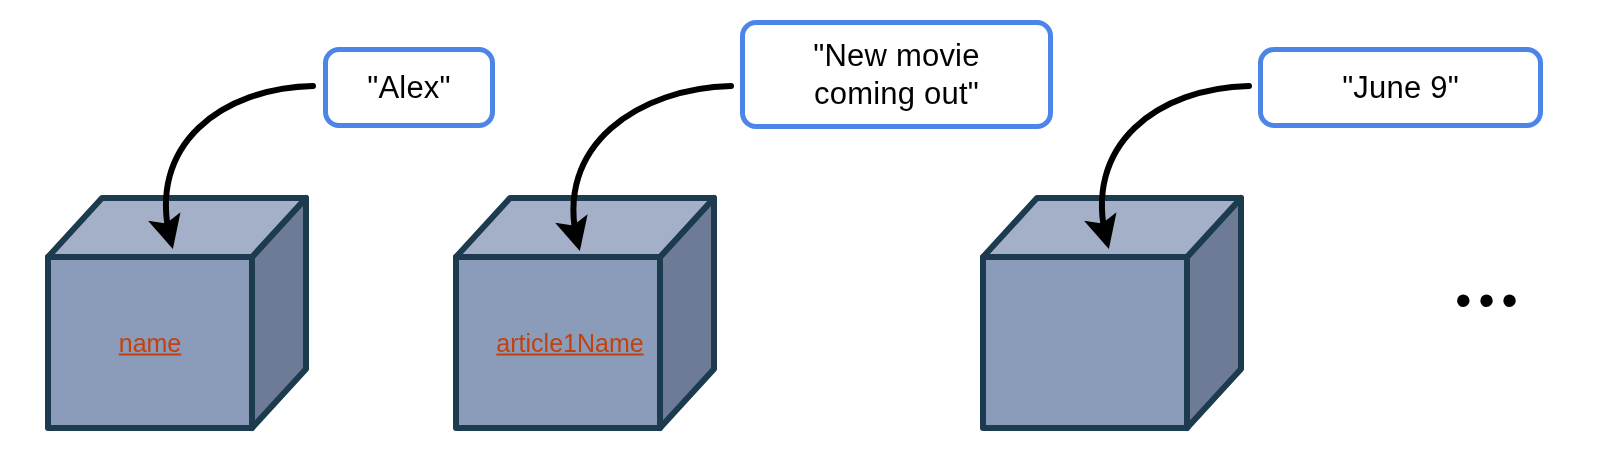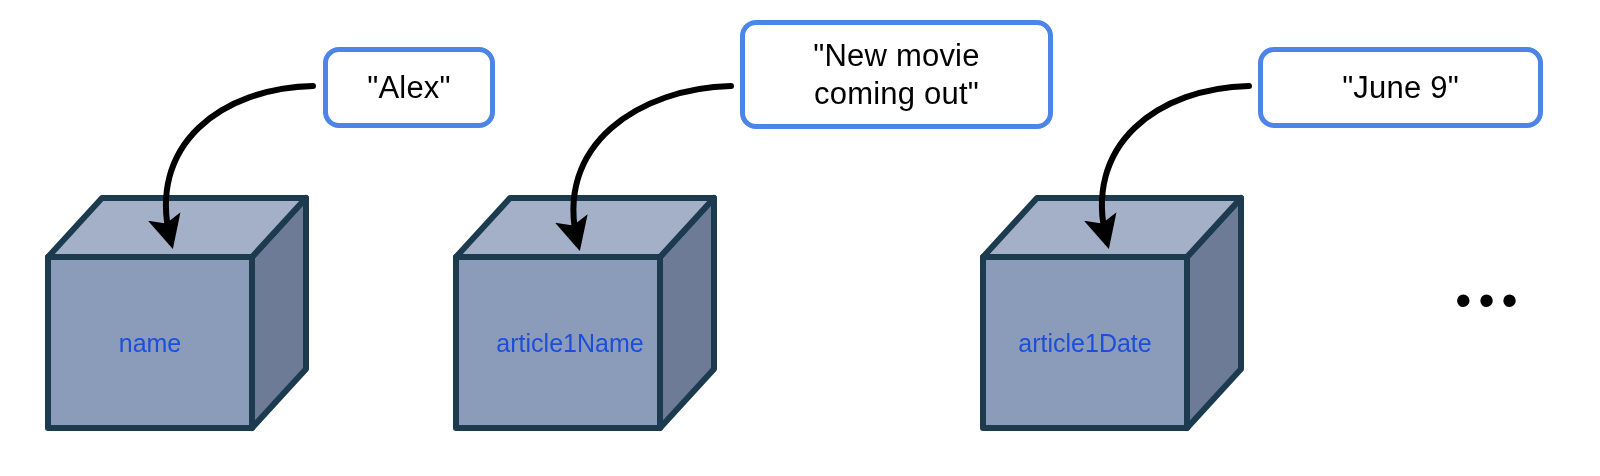--- a/index.html
+++ b/index.html
@@ -37,26 +37,27 @@
     line-height: 1.22;
     letter-spacing: 0.2px;
     white-space: pre-line;
   }
   #callout-0 { left: 323px; top: 47px;  width: 172px; height: 81px;  font-size: 31px; }
   #callout-1 { left: 740px; top: 20px;  width: 313px; height: 109px; font-size: 31px; }
   #callout-2 { left: 1258px; top: 47px; width: 285px; height: 81px;  font-size: 31px; }
 
   .cube-label {
     position: absolute;
-    color: #1d4ed8;
+    color: #c2410c;
     font-family: "Liberation Sans", sans-serif;
     font-size: 25px;
     white-space: nowrap;
     transform: translate(-50%, -50%);
     pointer-events: none;
+    text-decoration: underline;
   }
   #ellipsis {
     position: absolute;
     left: 1490px;
     top: 300px;
     transform: translate(-50%, -50%);
     color: #000000;
     font-family: "Liberation Sans", sans-serif;
     font-size: 46px;
     letter-spacing: 7px;
@@ -93,21 +94,20 @@
       </g>
     <g id="arrow-group">
         <path d="M 313 86 C 223 88, 145 144, 171 242" fill="none" stroke="#000000" stroke-width="6" stroke-linecap="round" marker-end="url(#arrowhead)"></path>
         <path d="M 731 86 C 641 88, 552 144, 578 244" fill="none" stroke="#000000" stroke-width="6" stroke-linecap="round" marker-end="url(#arrowhead)"></path>
         <path d="M 1249 86 C 1159 88, 1081 144, 1107 242" fill="none" stroke="#000000" stroke-width="6" stroke-linecap="round" marker-end="url(#arrowhead)"></path>
       </g>
   </svg>
 
   <div class="cube-label" id="cube-label-0" style="left: 150px; top: 342.5px;">name</div>
   <div class="cube-label" id="cube-label-1" style="left: 570px; top: 342.5px;">article1Name</div>
-  <div class="cube-label" id="cube-label-2" style="left: 1085px; top: 342.5px;">article1Date</div>
 
   <div class="callout" id="callout-0">"Alex"</div>
   <div class="callout" id="callout-1">"New movie
 coming out"</div>
   <div class="callout" id="callout-2">"June 9"</div>
 
   <div id="ellipsis">•••</div>
 
 </div>
 

